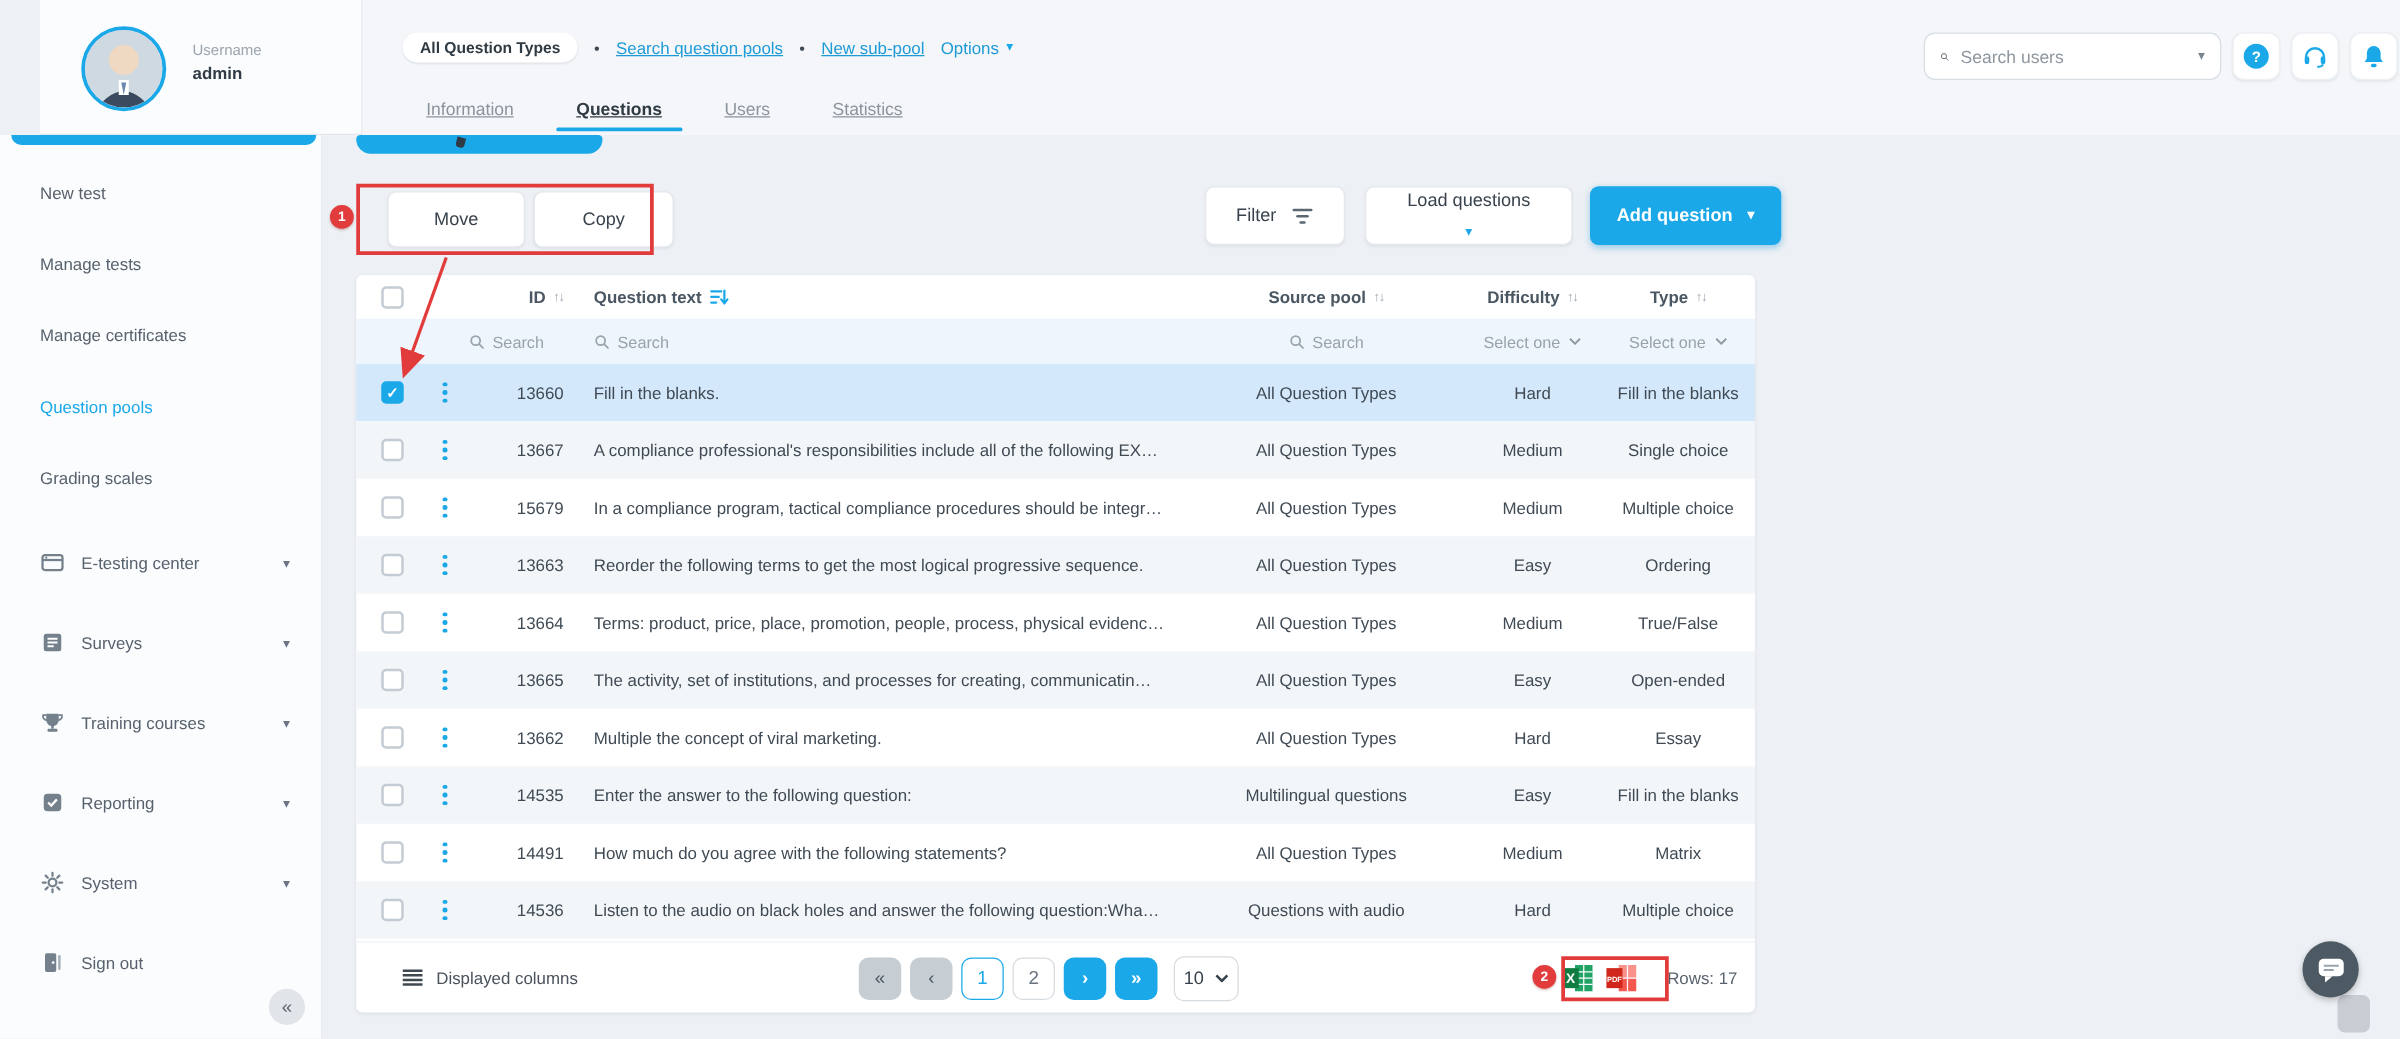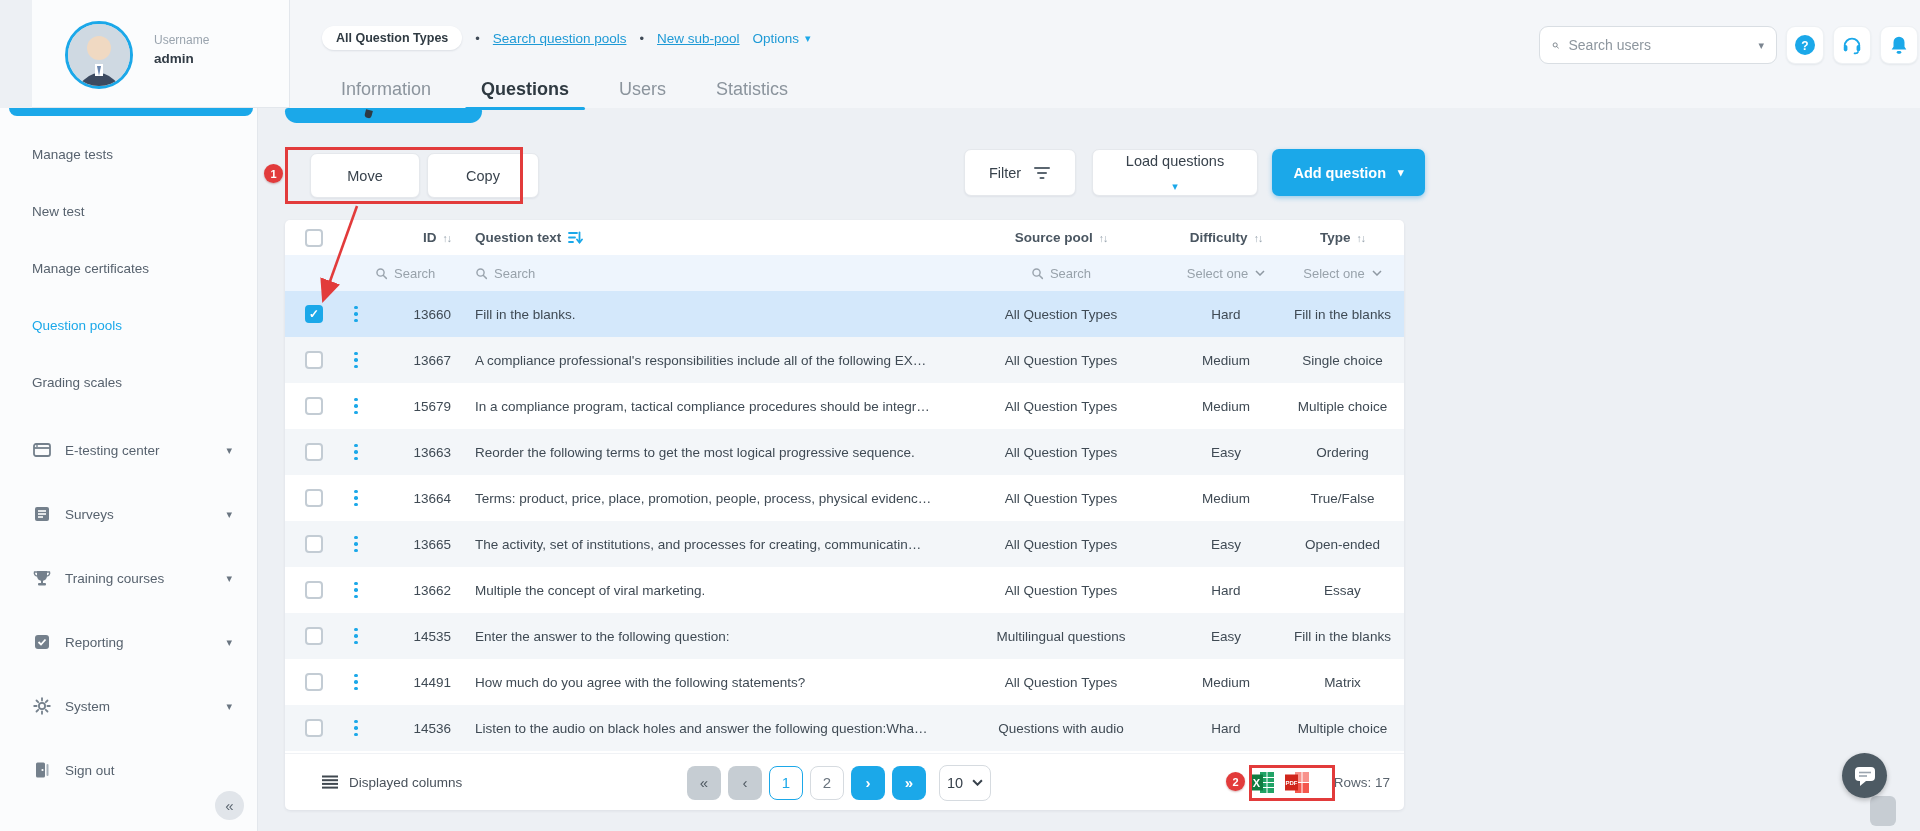--- a/index.html
+++ b/index.html
@@ -22,21 +22,21 @@
   .crumbs{position:absolute;left:290px;top:25px;height:26px;display:flex;align-items:center;gap:13px;}
   .pool-pill{background:#fff;border-radius:14px;padding:5px 14px;font-size:12.5px;font-weight:bold;color:#2f3a42;box-shadow:0 1px 2px rgba(40,60,80,.12);}
   .dot-sep{color:#3f4a56;font-size:13px;}
   .crumb-link{color:var(--link);font-size:13.5px;text-decoration:underline;cursor:pointer;}
   .options-link{color:var(--link);font-size:13.5px;cursor:pointer;display:flex;align-items:center;gap:6px;text-decoration:none;}
   .caret{color:var(--accent);font-size:11px;line-height:1;}
   .caret.white{color:#fff;}
   .caret.gray{color:#7b8590;}
 
   .tabs{position:absolute;left:307px;top:79px;display:flex;gap:46px;}
-  .tab{position:relative;font-size:18px;color:var(--muted);cursor:pointer;padding:0 2px;}
+  .tab{position:relative;font-size:14px;color:var(--muted);cursor:pointer;padding:0 2px;text-decoration:underline;}
   .tab.active{color:#2f3a42;font-weight:bold;}
   .tab.active::after{content:"";position:absolute;left:-14px;right:-14px;bottom:-10px;height:3.5px;border-radius:2px;background:var(--accent);}
 
   .top-right{position:absolute;right:34px;top:26px;display:flex;align-items:center;gap:9px;}
   .search-users{width:238px;height:38px;background:#fff;border:1px solid #d9dee3;border-radius:9px;display:flex;align-items:center;padding:0 12px;gap:9px;}
   .search-users input{border:none;outline:none;flex:1;font-size:14px;color:#434d57;background:transparent;}
   .search-users input::placeholder{color:#8d969e;}
   .sq-btn{width:38px;height:38px;background:#fff;border:1px solid #eef1f4;border-radius:9px;display:flex;align-items:center;justify-content:center;box-shadow:0 1px 2px rgba(40,60,80,.08);cursor:pointer;}
 
   
@@ -177,24 +177,24 @@
           <rect x="9.5" y="18.5" width="5" height="3" rx="1.5" fill="#1ba8e9"></rect>
         </svg>
       </div>
     </div>
   </header>
 
   <aside class="sidebar">
     <div class="side-pill"></div>
     <nav class="side-nav" id="side-nav">
         <div class="side-item">
+          <span>New test</span>
+        </div>
+        <div class="side-item">
           <span>Manage tests</span>
-        </div>
-        <div class="side-item">
-          <span>New test</span>
         </div>
         <div class="side-item">
           <span>Manage certificates</span>
         </div>
         <div class="side-item active">
           <span>Question pools</span>
         </div>
         <div class="side-item">
           <span>Grading scales</span>
         </div>

